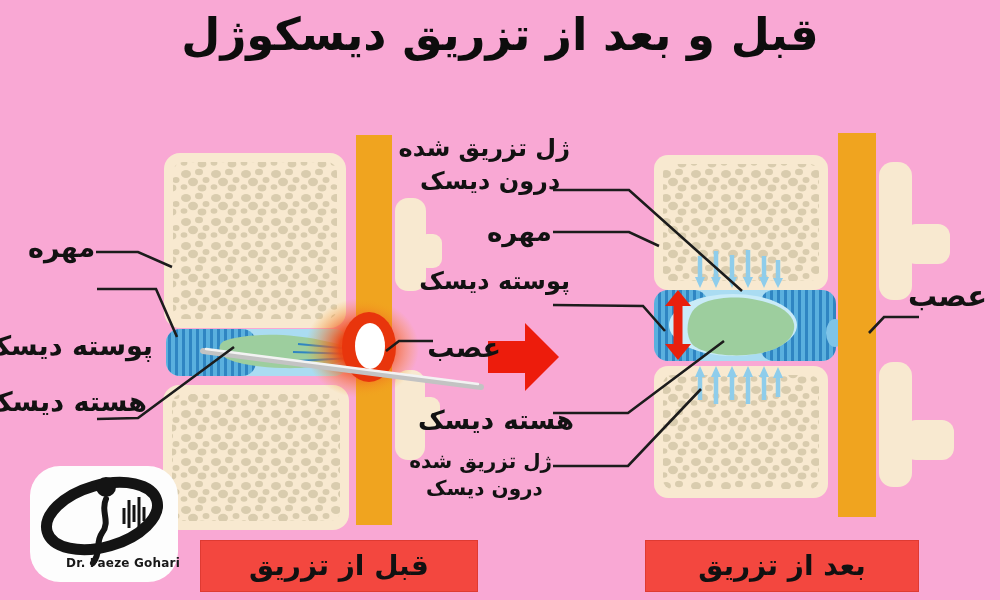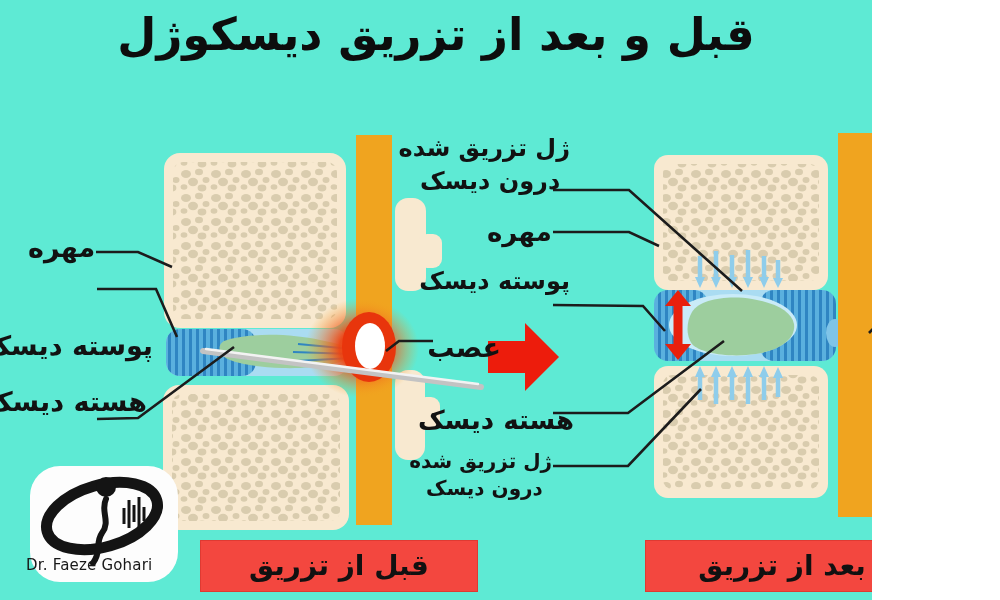--- a/index.html
+++ b/index.html
@@ -1,39 +1,39 @@
 <!DOCTYPE html>
 <html><head>
 <meta charset="utf-8">
 <style>
   html,body{margin:0;padding:0;}
   .stage{
-    position:relative;width:872px;height:600px;overflow:hidden;
-    background:#5eead4;
+    position:relative;width:1000px;height:600px;overflow:hidden;
+    background:#f9a8d4;
     font-family:"DejaVu Sans", sans-serif;
   }
   .stage svg{position:absolute;left:0;top:0;}
   .lbl{
     position:absolute;color:#121212;font-weight:bold;
     text-align:left;direction:rtl;line-height:1.15;
     white-space:nowrap;
   }
   .lbl .ln{display:block;}
   .title{
     position:absolute;left:0;top:8px;width:100%;text-align:center;
     font-size:45px;font-weight:bold;color:#0d0d0d;direction:rtl;
   }
   .caption{
     position:absolute;height:50px;background:#f3473f;border:1px solid #df3a32;
     color:#111;font-weight:bold;font-size:28px;line-height:50px;
     text-align:center;direction:rtl;
   }
   .logo-name{
-    position:absolute;left:26px;top:556px;width:154px;text-align:left;
-    font-size:15px;font-weight:normal;color:#181818;letter-spacing:.2px;
+    position:absolute;left:26px;top:556px;width:154px;text-align:right;
+    font-size:12px;font-weight:bold;color:#181818;letter-spacing:.2px;
   }
 </style>
 </head>
 <body>
 
 <div class="stage">
 
   <svg width="1000" height="600" viewBox="0 0 1000 600">
     <defs>
       <pattern id="bonepat" width="30" height="24" patternUnits="userSpaceOnUse">

